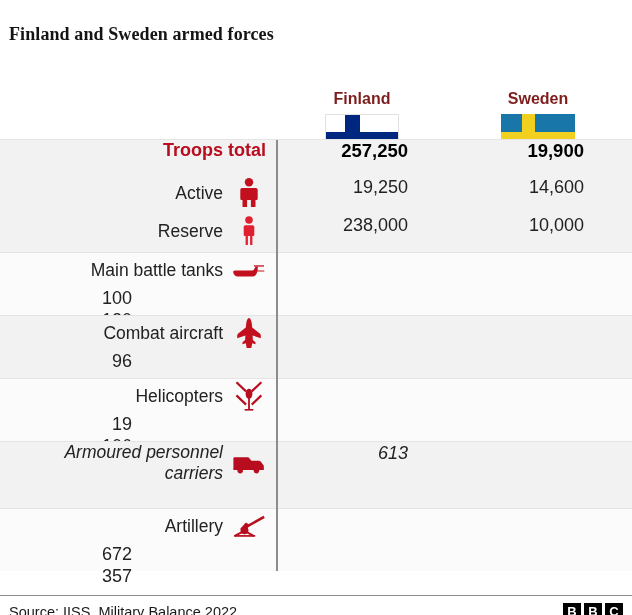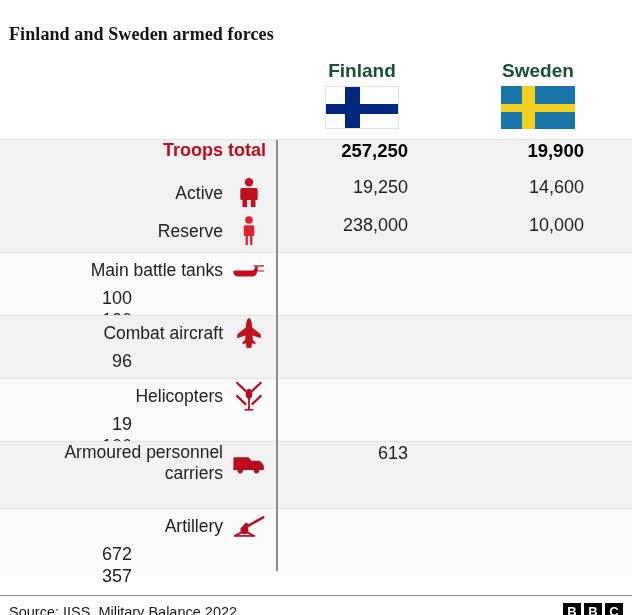--- a/index.html
+++ b/index.html
@@ -42,26 +42,27 @@
   }
   .col-head {
     position: absolute;
     top: 0;
     width: 176px;
     text-align: center;
   }
   .col-head.fin { left: 274px; }
   .col-head.swe { left: 450px; }
   .col-head .cname {
-    font-size: 19px;
-    font-weight: 700;
-    color: #14532d;
+    font-size: 16px;
+    font-weight: 700;
+    color: #7f1d1d;
     line-height: 20px;
     display: block;
     margin-bottom: 5px;
+    margin-top: 28px;
   }
 
   .flag {
     display: inline-block;
     width: 74px;
     height: 43px;
     position: relative;
     overflow: hidden;
     vertical-align: top;
   }
@@ -120,21 +121,21 @@
   .group + .group { border-top: 1px solid #e4e4e4; }
 
   .row {
     display: flex;
     align-items: flex-start;
     height: 38px;
     position: relative;
   }
   .row.troops { height: 36px; }
   .row.tall { height: 62px; flex-direction: column; }
-  .row.tall2 { height: 66px; }
+  .row.tall2 { height: 66px; font-style: italic; }
 
   .cell-label {
     width: 276px;
     box-sizing: border-box;
     padding-right: 10px;
     display: flex;
     align-items: center;
     justify-content: flex-end;
     gap: 9px;
   }

